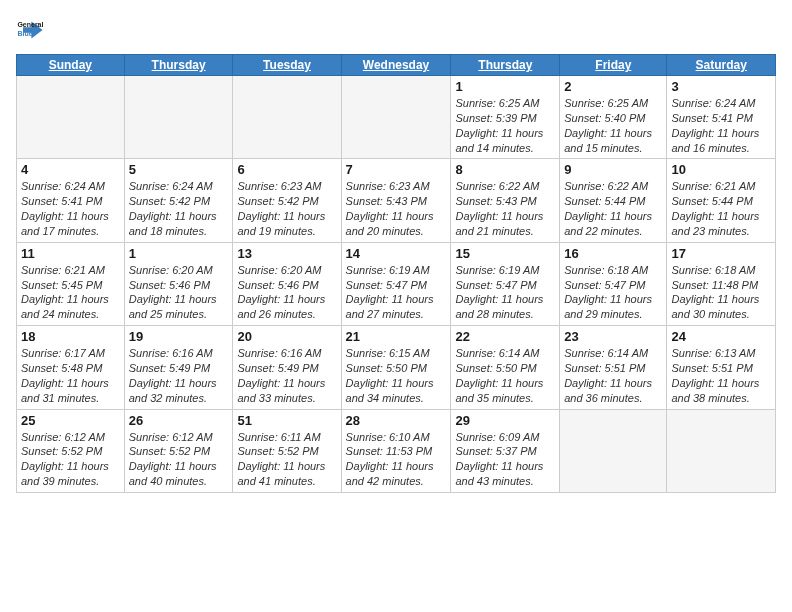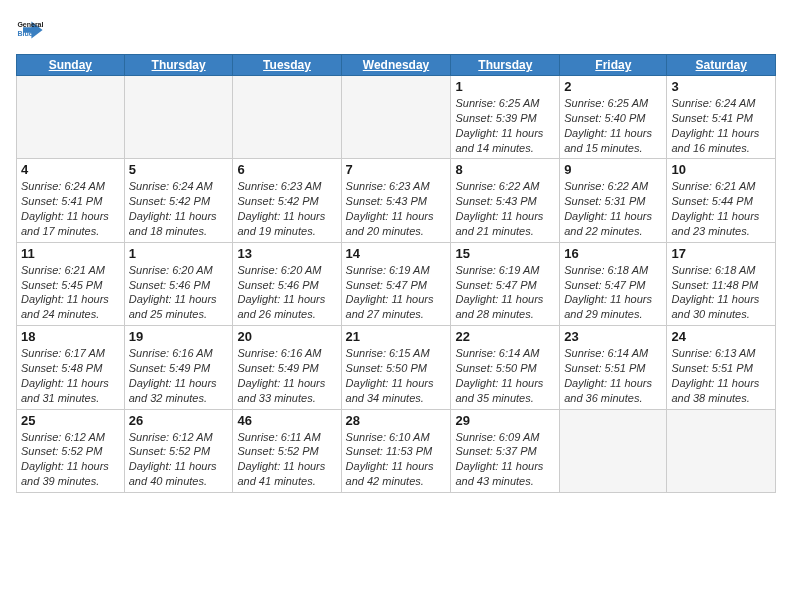--- a/index.html
+++ b/index.html
@@ -174,21 +174,21 @@
           </td>
           <td>
             <span class="day-num">8</span>
             <div class="day-info">Sunrise: 6:22 AM
 Sunset: 5:43 PM
 Daylight: 11 hours and 21 minutes.</div>
           </td>
           <td>
             <span class="day-num">9</span>
             <div class="day-info">Sunrise: 6:22 AM
-Sunset: 5:31 PM
+Sunset: 5:44 PM
 Daylight: 11 hours and 22 minutes.</div>
           </td>
           <td>
             <span class="day-num">10</span>
             <div class="day-info">Sunrise: 6:21 AM
 Sunset: 5:44 PM
 Daylight: 11 hours and 23 minutes.</div>
           </td>
         </tr>
         <tr>
@@ -286,21 +286,21 @@
 Sunset: 5:52 PM
 Daylight: 11 hours and 39 minutes.</div>
           </td>
           <td>
             <span class="day-num">26</span>
             <div class="day-info">Sunrise: 6:12 AM
 Sunset: 5:52 PM
 Daylight: 11 hours and 40 minutes.</div>
           </td>
           <td>
-            <span class="day-num">46</span>
+            <span class="day-num">51</span>
             <div class="day-info">Sunrise: 6:11 AM
 Sunset: 5:52 PM
 Daylight: 11 hours and 41 minutes.</div>
           </td>
           <td>
             <span class="day-num">28</span>
             <div class="day-info">Sunrise: 6:10 AM
 Sunset: 11:53 PM
 Daylight: 11 hours and 42 minutes.</div>
           </td>

